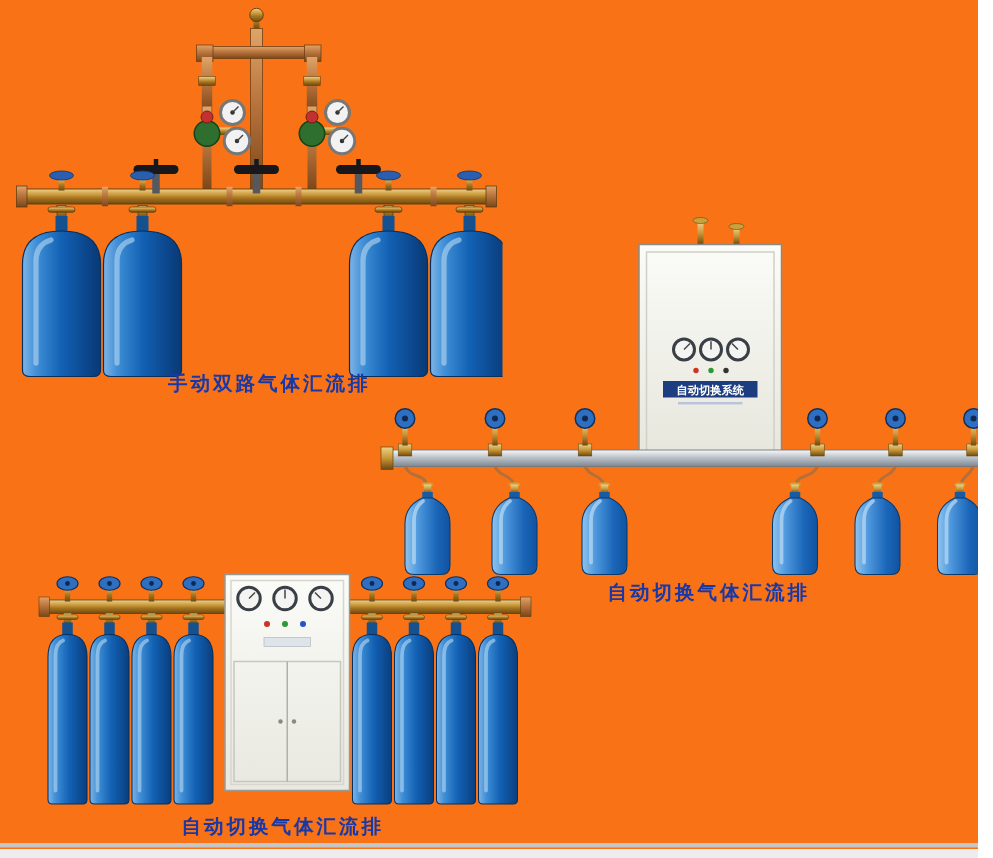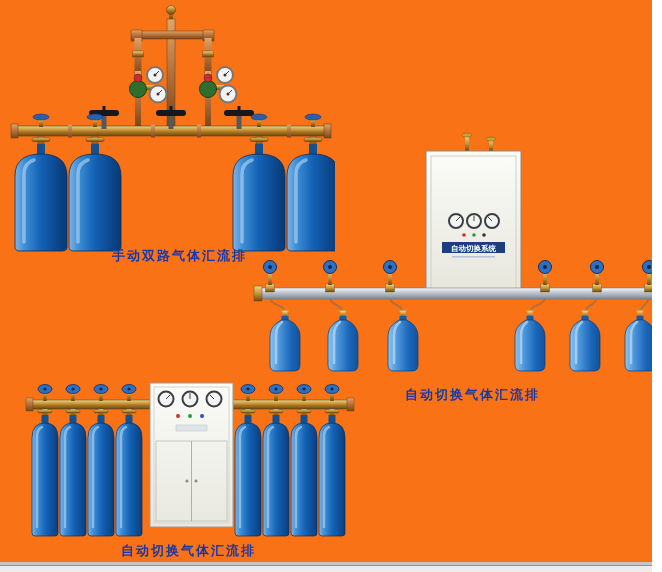--- a/index.html
+++ b/index.html
@@ -110,21 +110,21 @@
       <use href="#g1-cylconn" x="308" y="121"></use>
 
       <use href="#g1-bigcyl" x="36" y="149"></use>
       <use href="#g1-bigcyl" x="90" y="149"></use>
       <use href="#g1-bigcyl" x="254" y="149"></use>
       <use href="#g1-bigcyl" x="308" y="149"></use>
     </svg>
   </figure>
   <div class="caption" style="left:112px;top:247px;">手动双路气体汇流排</div>
 
-  <figure class="scene" style="left:250px;top:128px;margin:0;">
+  <figure class="scene" style="left:250px;top:140px;margin:0;">
     <svg width="412" height="252" viewBox="0 0 412 252">
       <defs>
         <linearGradient id="g2-steel" x1="0" y1="0" x2="0" y2="1">
           <stop offset="0" stop-color="#f8f8f8"></stop>
             <stop offset="0.5" stop-color="#b6bdc6"></stop>
           <stop offset="1" stop-color="#7e8892"></stop>
         </linearGradient>
         <linearGradient id="g2-brass" x1="0" y1="0" x2="0" y2="1">
           <stop offset="0" stop-color="#ecd38a"></stop>
             <stop offset="0.5" stop-color="#c89638"></stop>

